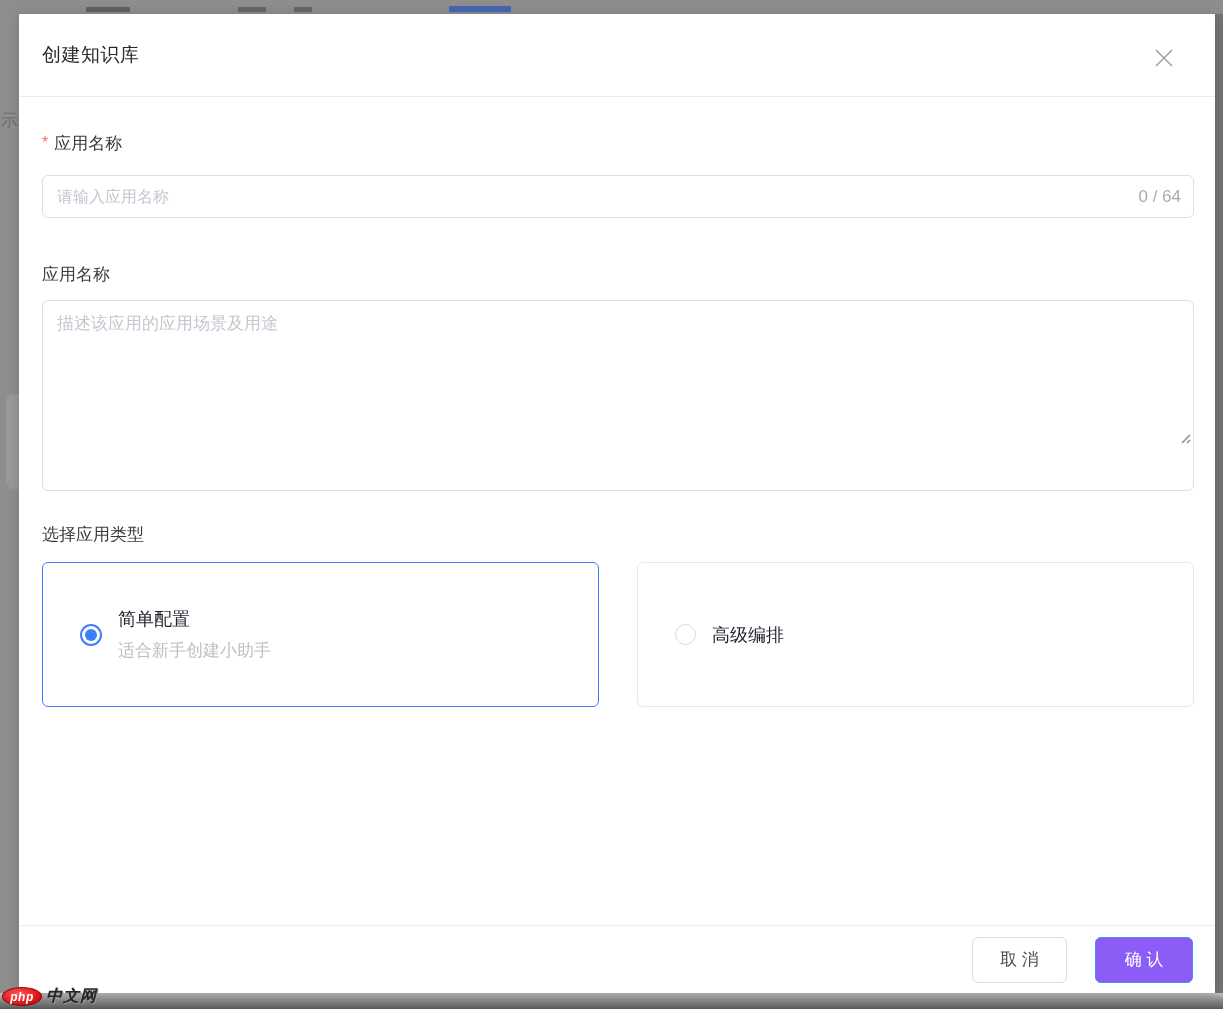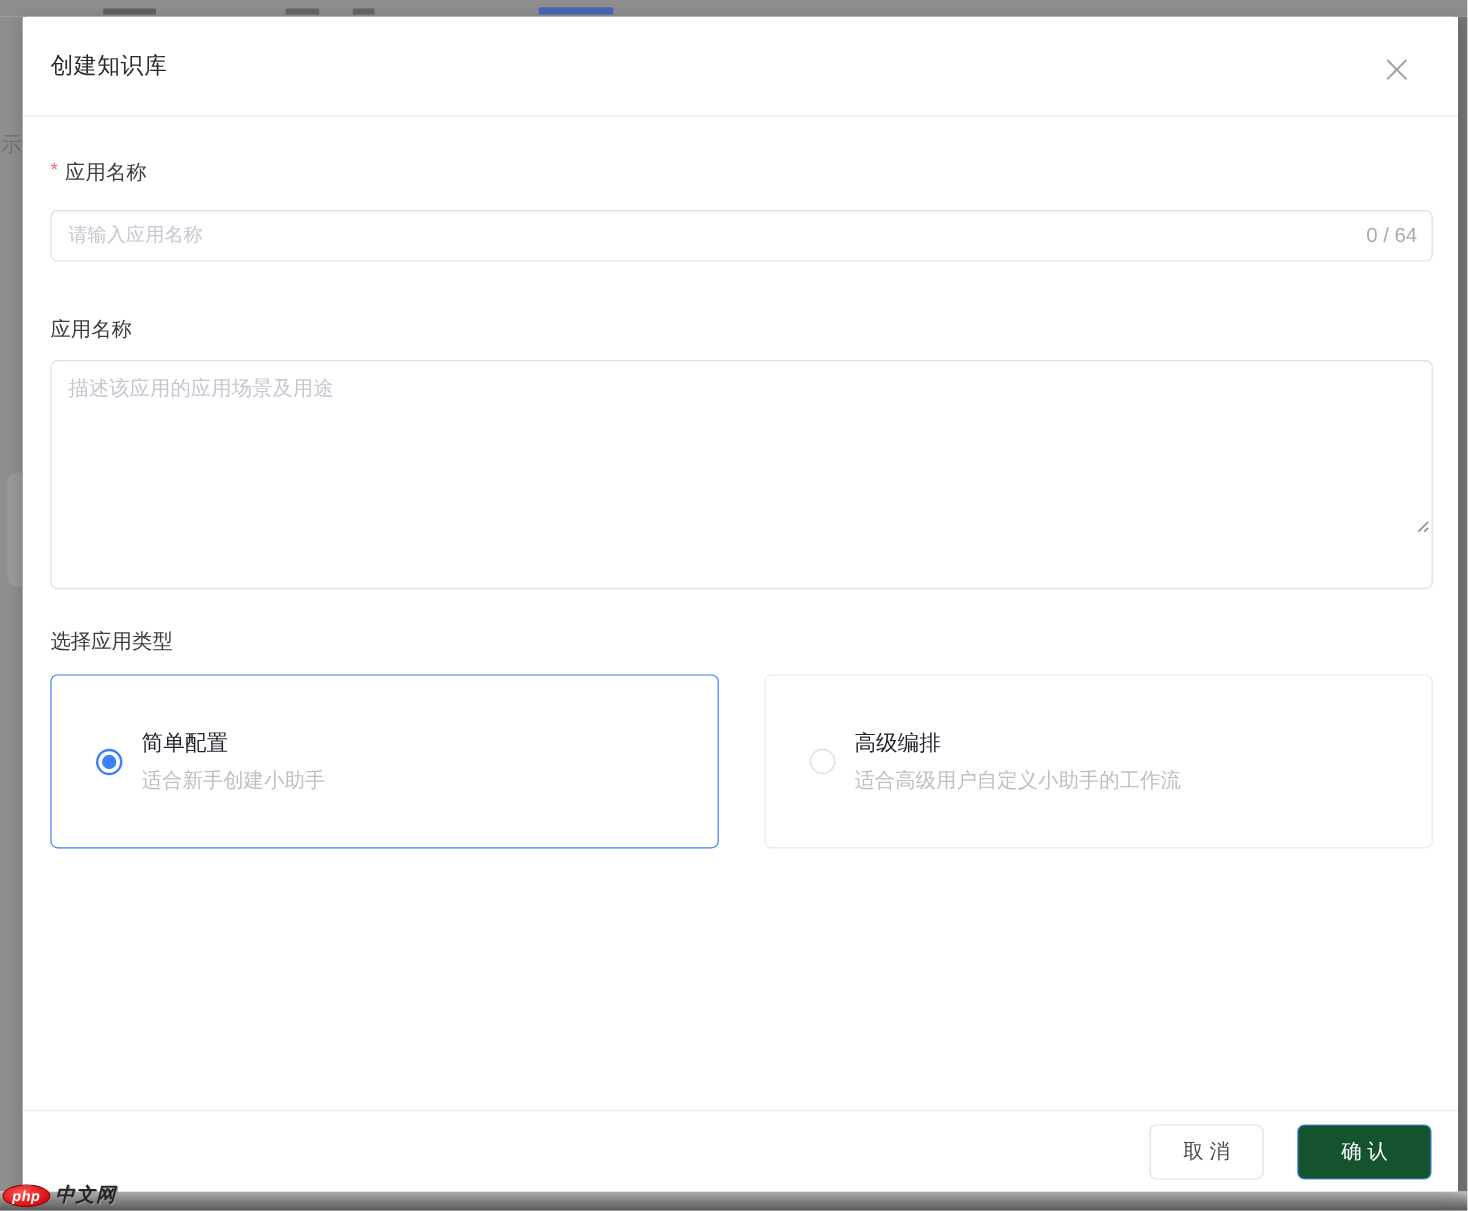--- a/index.html
+++ b/index.html
@@ -125,21 +125,21 @@
     gap: 28px; padding-right: 22px;
   }
   .btn {
     height: 46px; border-radius: 6px; font-size: 17px; cursor: pointer;
     font-family: inherit; display: flex; align-items: center; justify-content: center;
   }
   .btn-cancel {
     width: 95px; background: #fff; border: 1px solid #dcdfe6; color: #4a4d52;
   }
   .btn-confirm {
-    width: 112px; background: #14532d; border: 1px solid #4b89f6; color: #fff;
+    width: 98px; background: #8b5cf6; border: 1px solid #4b89f6; color: #fff;
   }
 
   
   .watermark {
     position: absolute; left: 2px; top: 986px; z-index: 3;
     display: flex; align-items: center; gap: 4px;
   }
   .wm-badge {
     width: 40px; height: 19px; background: radial-gradient(ellipse at 40% 35%, #f55, #d80f12 70%);
     border: 1px solid #8c0a0c; border-radius: 50%;
@@ -214,21 +214,20 @@
         <span>
           <div class="type-card-title">简单配置</div>
           <div class="type-card-sub">适合新手创建小助手</div>
         </span>
       </div>
 
       <div class="type-card unselected">
         <span class="radio-outer off"></span>
         <span>
           <div class="type-card-title">高级编排</div>
-          <div class="type-card-sub">适合高级用户自定义小助手的工作流</div>
         </span>
       </div>
 
     </div>
   </div>
 
   <div class="modal-footer">
     <button class="btn btn-cancel">取 消</button>
     <button class="btn btn-confirm">确 认</button>
   </div>

